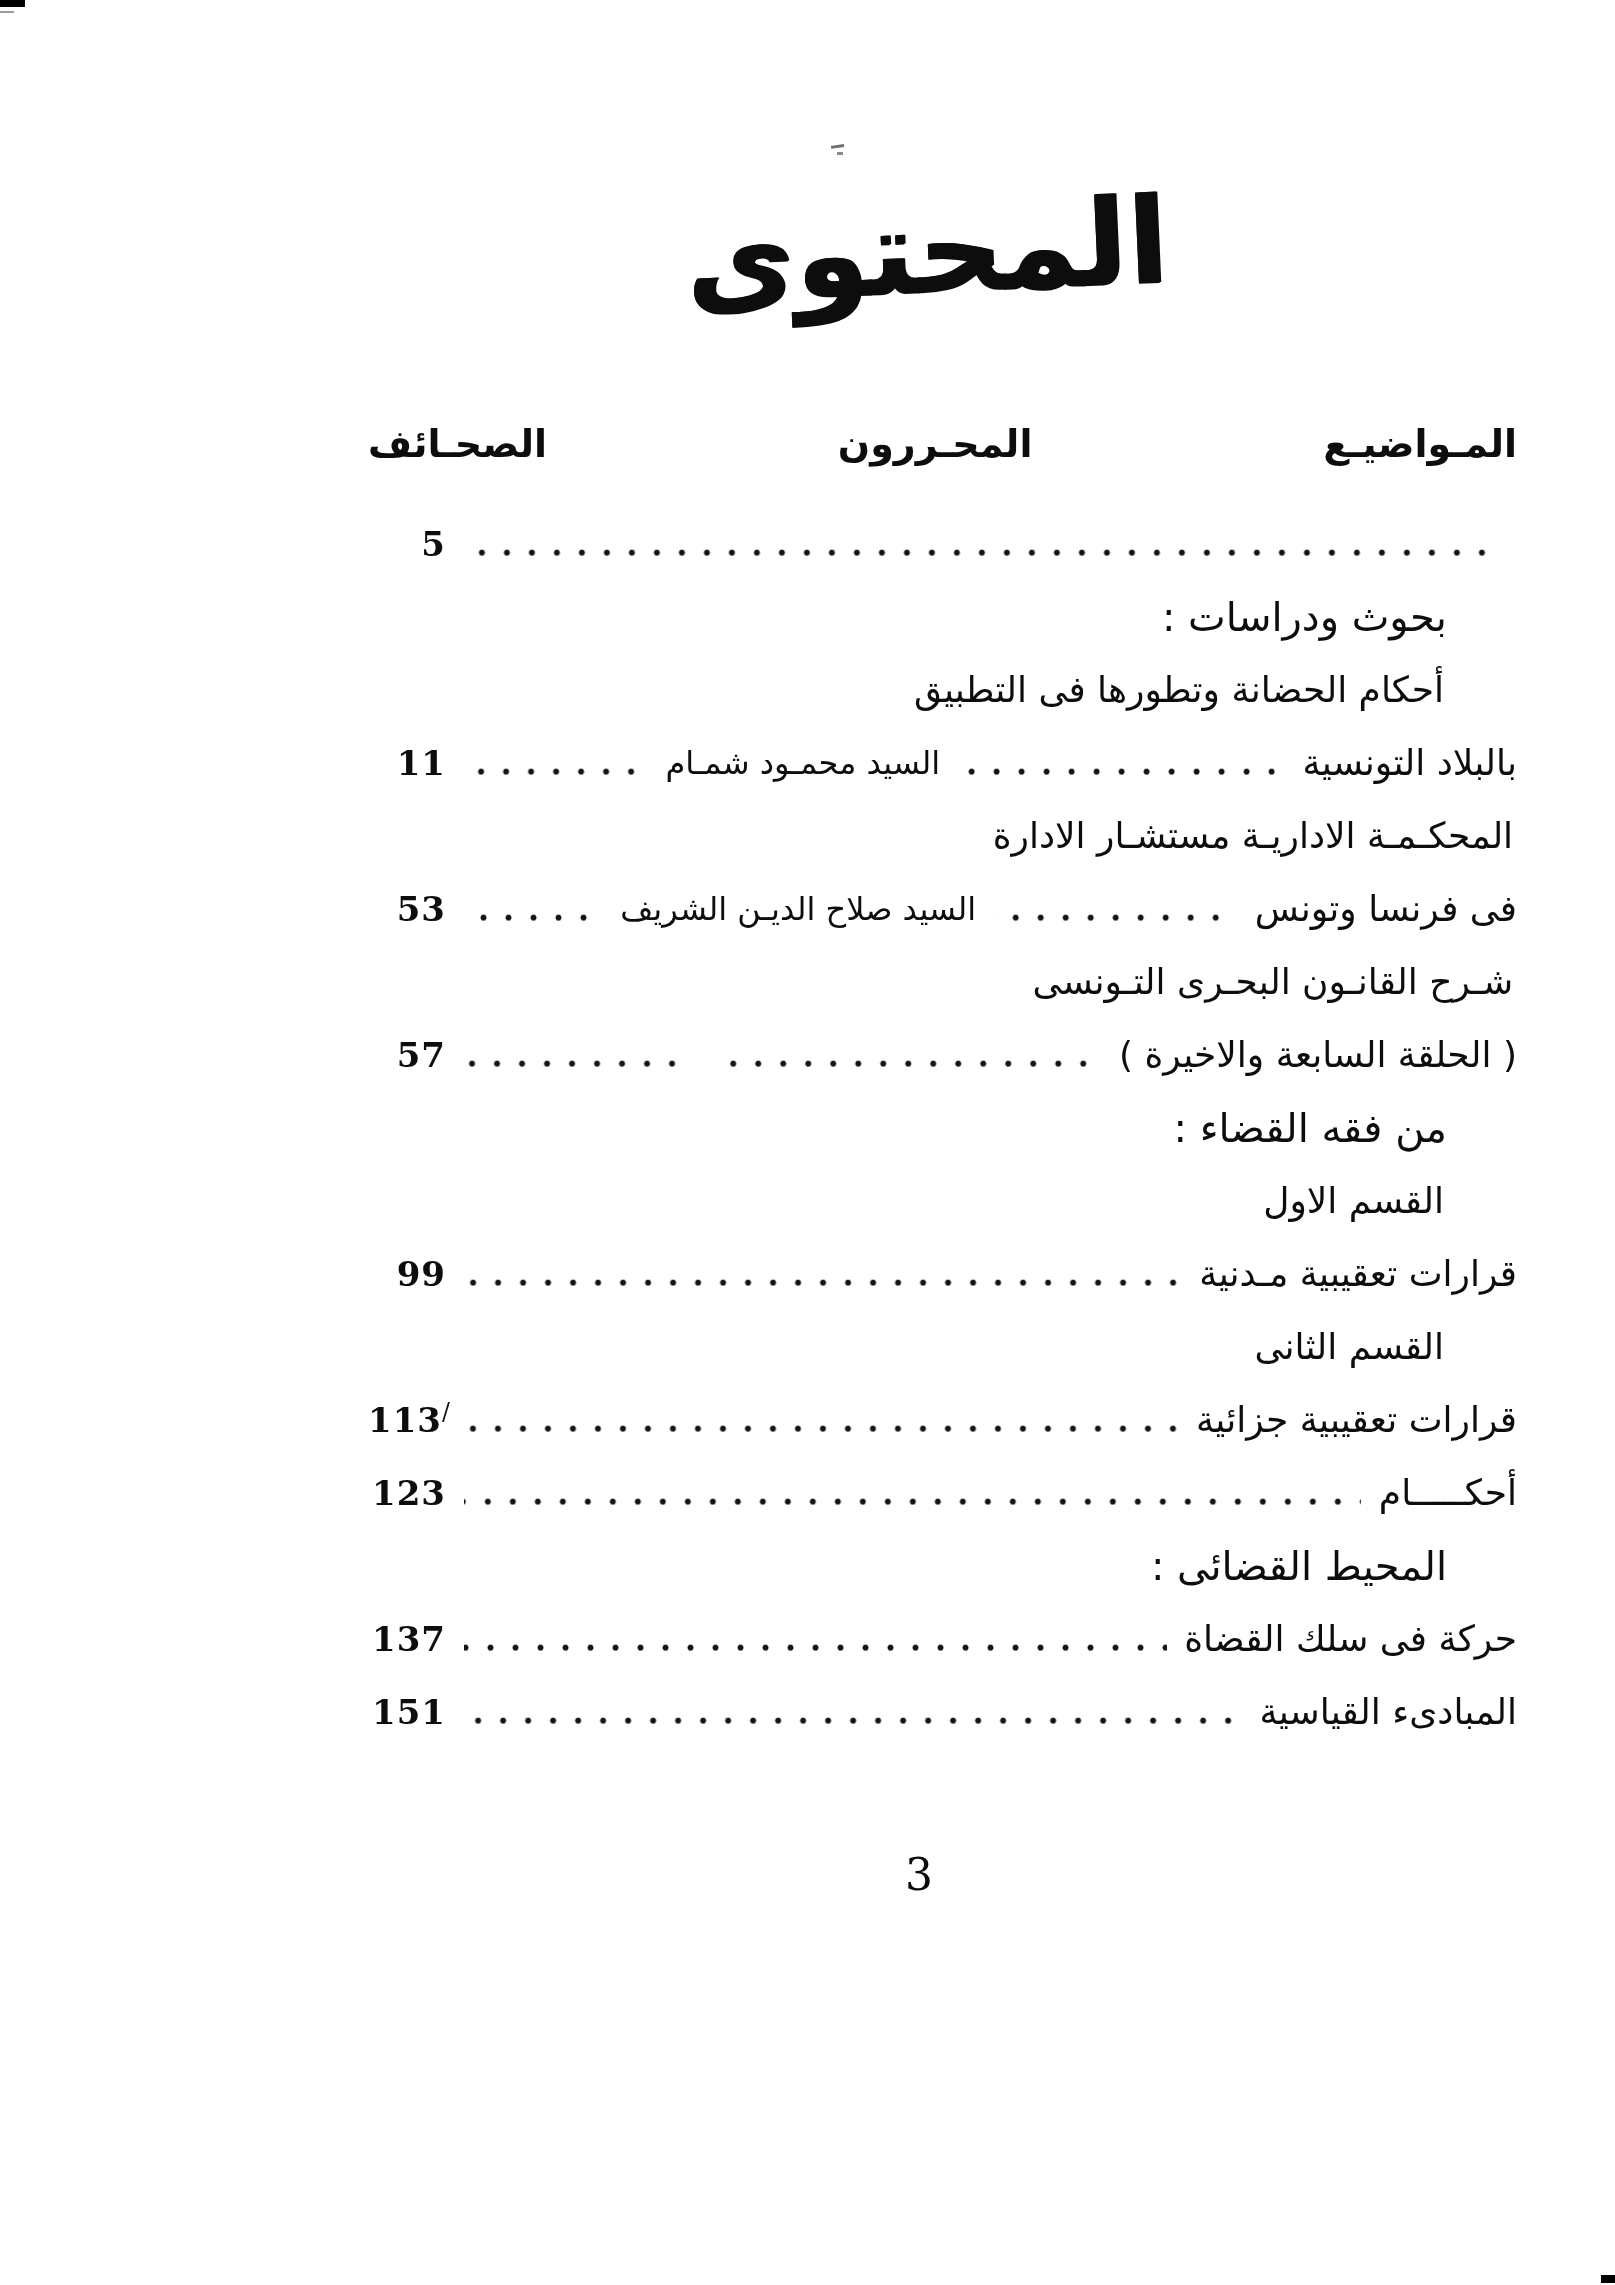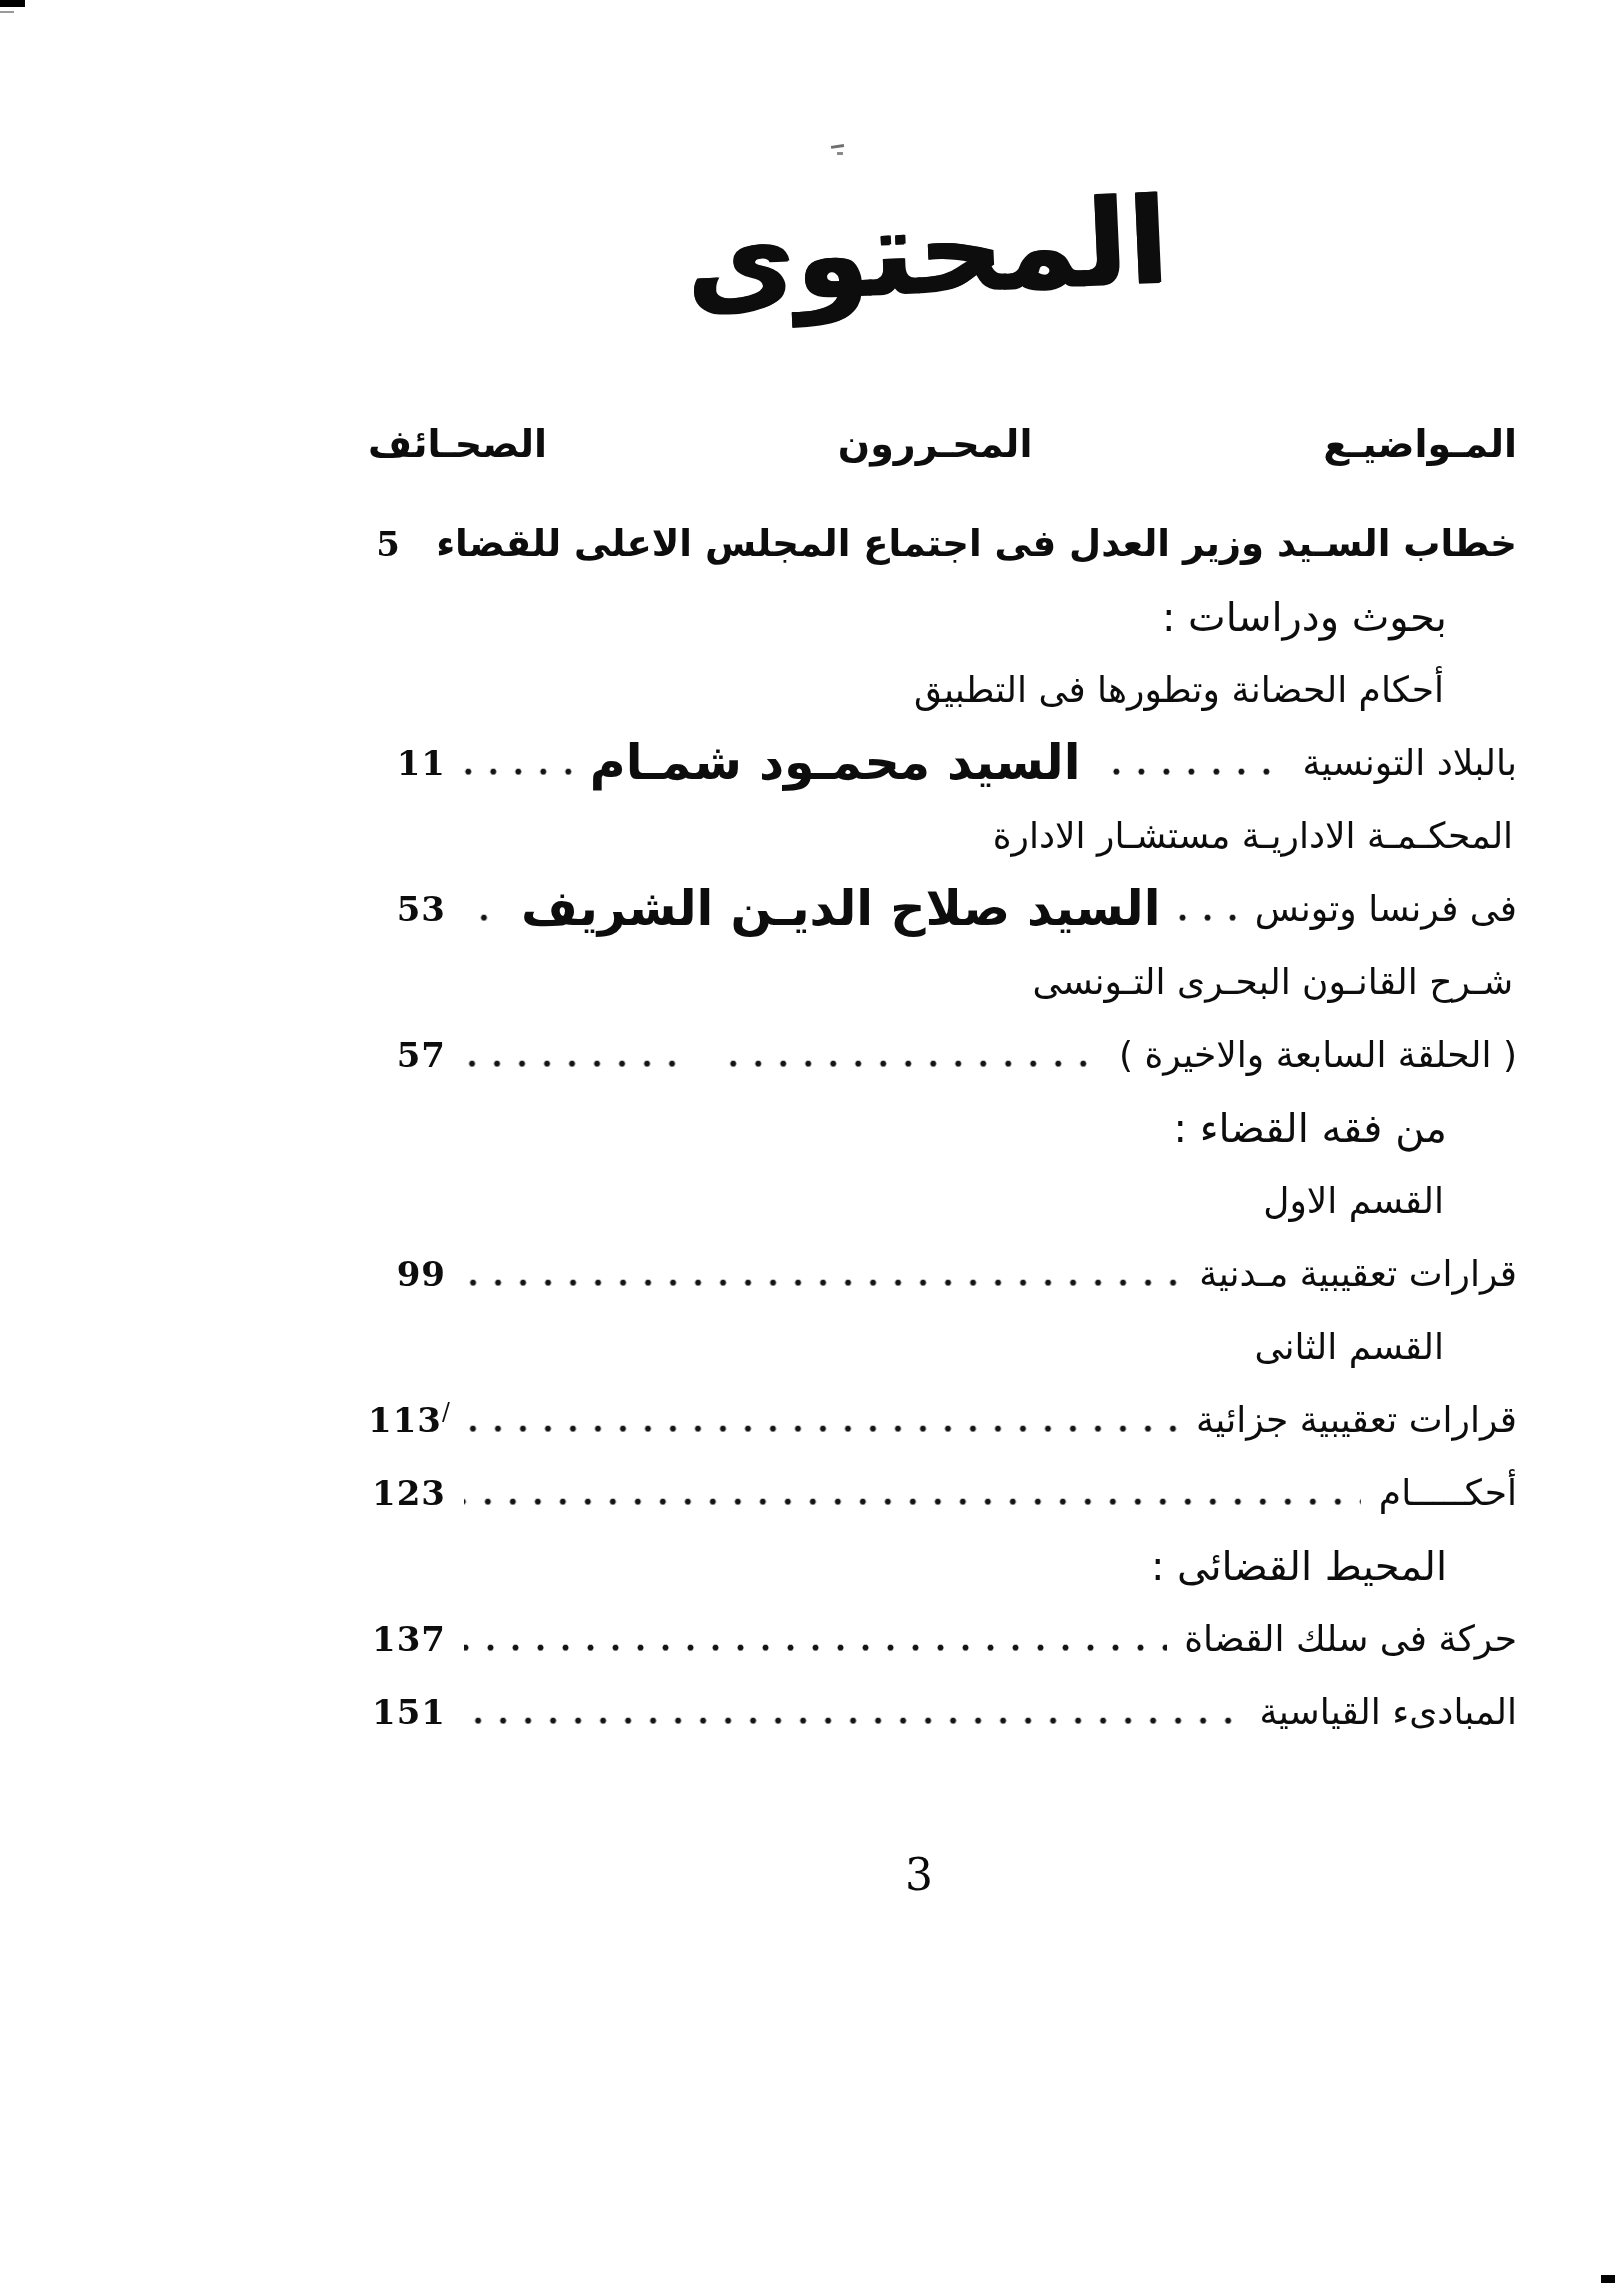--- a/index.html
+++ b/index.html
@@ -46,21 +46,21 @@
   .row{
     height:73px;
     display:flex;align-items:center;
     font-size:36px;
     white-space:nowrap;
   }
   .row.heading{font-weight:normal;font-size:40px;padding-right:70px;}
   .row.plain{padding-right:3.9px;}
   .row.plain.indent{padding-right:73px;}
   .row.entry.bold .topic-text{font-weight:bold;font-size:37px;}
-  .author{font-weight:bold;font-size:49px;}
+  .author{font-weight:normal;font-size:32px;}
   .dots{
     align-self:center;
     height:11.7px;
     margin:0 17.6px;
     transform:translateY(8.8px);
     background-image:radial-gradient(circle, #141414 2.6px, rgba(0,0,0,0) 3.4px);
     background-size:25px 11.7px;
     background-repeat:repeat-x;
     background-position:center;
   }
@@ -97,21 +97,20 @@
   <div class="title">المحتوى</div>
 
   <div class="col-headers">
     <span class="hdr">المـواضيـع</span>
     <span class="hdr">المحـررون</span>
     <span class="hdr">الصحـائف</span>
   </div>
 
   <div class="toc">
       <div class="row entry bold">
-        <span class="topic-text">خطاب السـيد وزير العدل فى اجتماع المجلس الاعلى للقضاء</span>
         <span class="dots solo"></span>
         <span class="pagenum">5</span>
       </div>
       <div class="row heading">
         <span class="line-text">بحوث ودراسات :</span>
       </div>
       <div class="row plain indent">
         <span class="line-text">أحكام الحضانة وتطورها فى التطبيق</span>
       </div>
       <div class="row entry">

